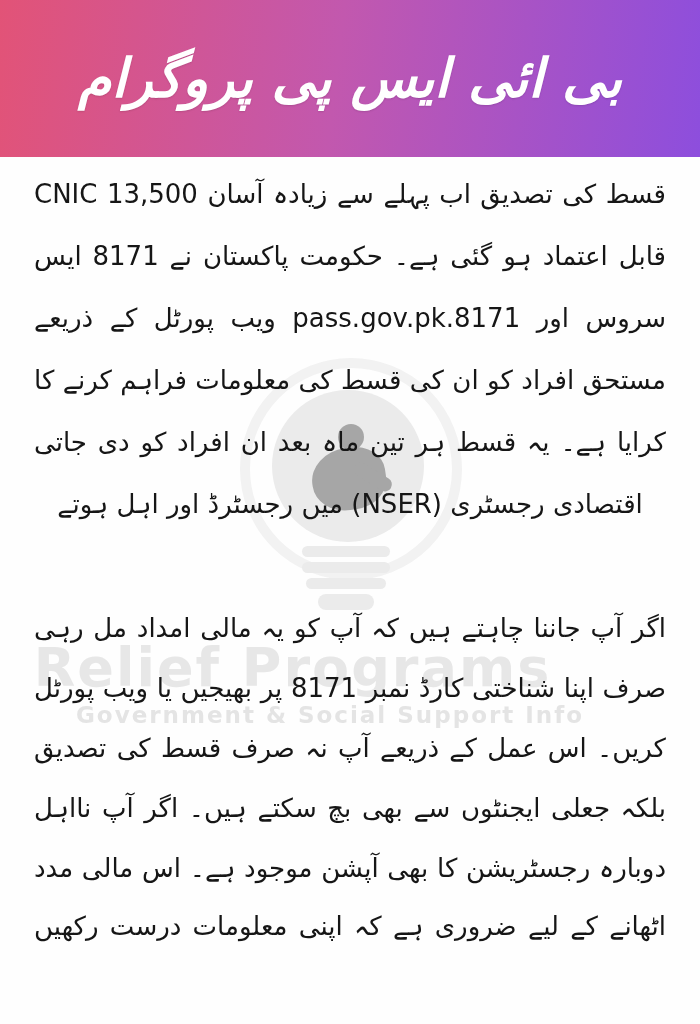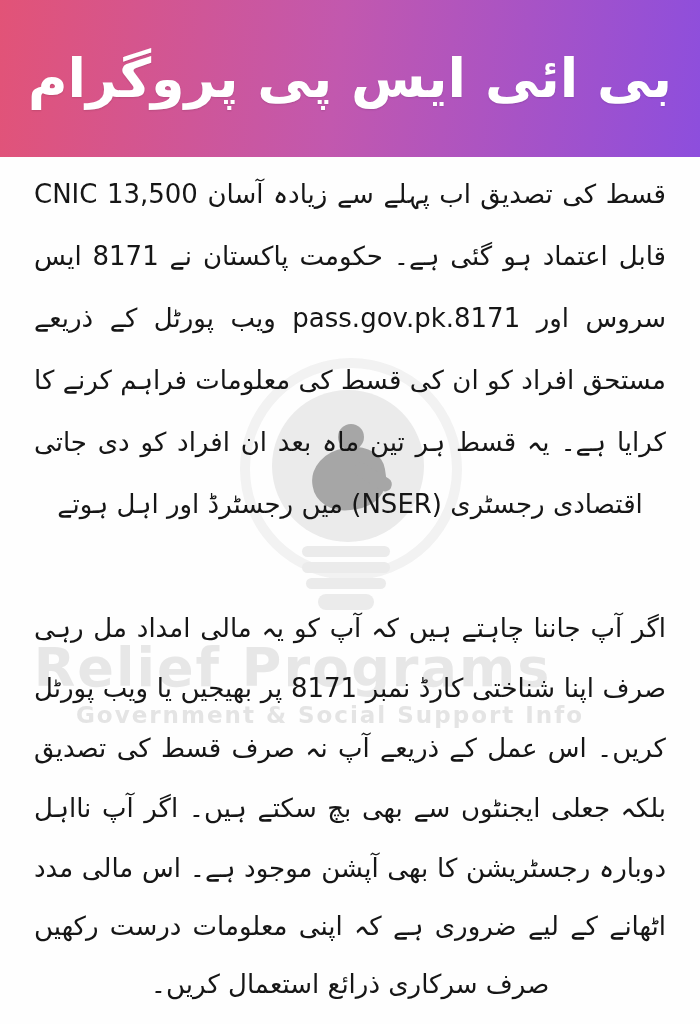--- a/index.html
+++ b/index.html
@@ -9,20 +9,21 @@
   
   .header{
     position:absolute;top:0;left:0;width:700px;height:157px;z-index:3;
     background:linear-gradient(97deg,#e25377 0%,#c258ae 48%,#8d4edd 100%);
     display:flex;align-items:center;justify-content:center;
   }
   .title{
     margin:16px;color:#ffffff;font-size:54px;font-weight:bold;
     direction:rtl;letter-spacing:1px;text-shadow:0 1px 2px rgba(0,0,0,0.12);
     font-family:"DejaVu Sans",sans-serif;
+    font-style:italic;
   }
 
   
   .watermark{position:absolute;inset:0;z-index:0;pointer-events:none;}
   .wm-glow{
     position:absolute;left:240px;top:358px;width:222px;height:222px;
     border:10px solid #f2f2f2;border-radius:50%;box-sizing:border-box;
   }
   .wm-bulb{
     position:absolute;left:272px;top:390px;width:152px;height:152px;
@@ -97,16 +98,15 @@
     <div class="line" style="top:349px">مستحق افراد کو ان کی قسط کی معلومات فراہم کرنے کا طریقہ کار متعارف</div>
     <div class="line" style="top:411px">کرایا ہے۔ یہ قسط ہر تین ماہ بعد ان افراد کو دی جاتی ہے جو قومی سماجی و</div>
     <div class="line center" style="top:473px">اقتصادی رجسٹری ‪(NSER)‬ میں رجسٹرڈ اور اہل ہوتے ہیں۔</div>
 
     <div class="line p2" style="top:598px">اگر آپ جاننا چاہتے ہیں کہ آپ کو یہ مالی امداد مل رہی ہے یا نہیں، تو</div>
     <div class="line p2" style="top:658px">صرف اپنا شناختی کارڈ نمبر 8171 پر بھیجیں یا ویب پورٹل پر چیک</div>
     <div class="line p2" style="top:718px">کریں۔ اس عمل کے ذریعے آپ نہ صرف قسط کی تصدیق کر سکتے ہیں</div>
     <div class="line p2" style="top:778px">بلکہ جعلی ایجنٹوں سے بھی بچ سکتے ہیں۔ اگر آپ نااہل قرار پائے ہیں تو</div>
     <div class="line p2" style="top:838px">دوبارہ رجسٹریشن کا بھی آپشن موجود ہے۔ اس مالی مدد سے فائدہ</div>
     <div class="line p2" style="top:896px">اٹھانے کے لیے ضروری ہے کہ اپنی معلومات درست رکھیں اور</div>
-    <div class="line p2 center" style="top:954px">صرف سرکاری ذرائع استعمال کریں۔</div>
   </main>
 
 </div>
 
 </body></html>

